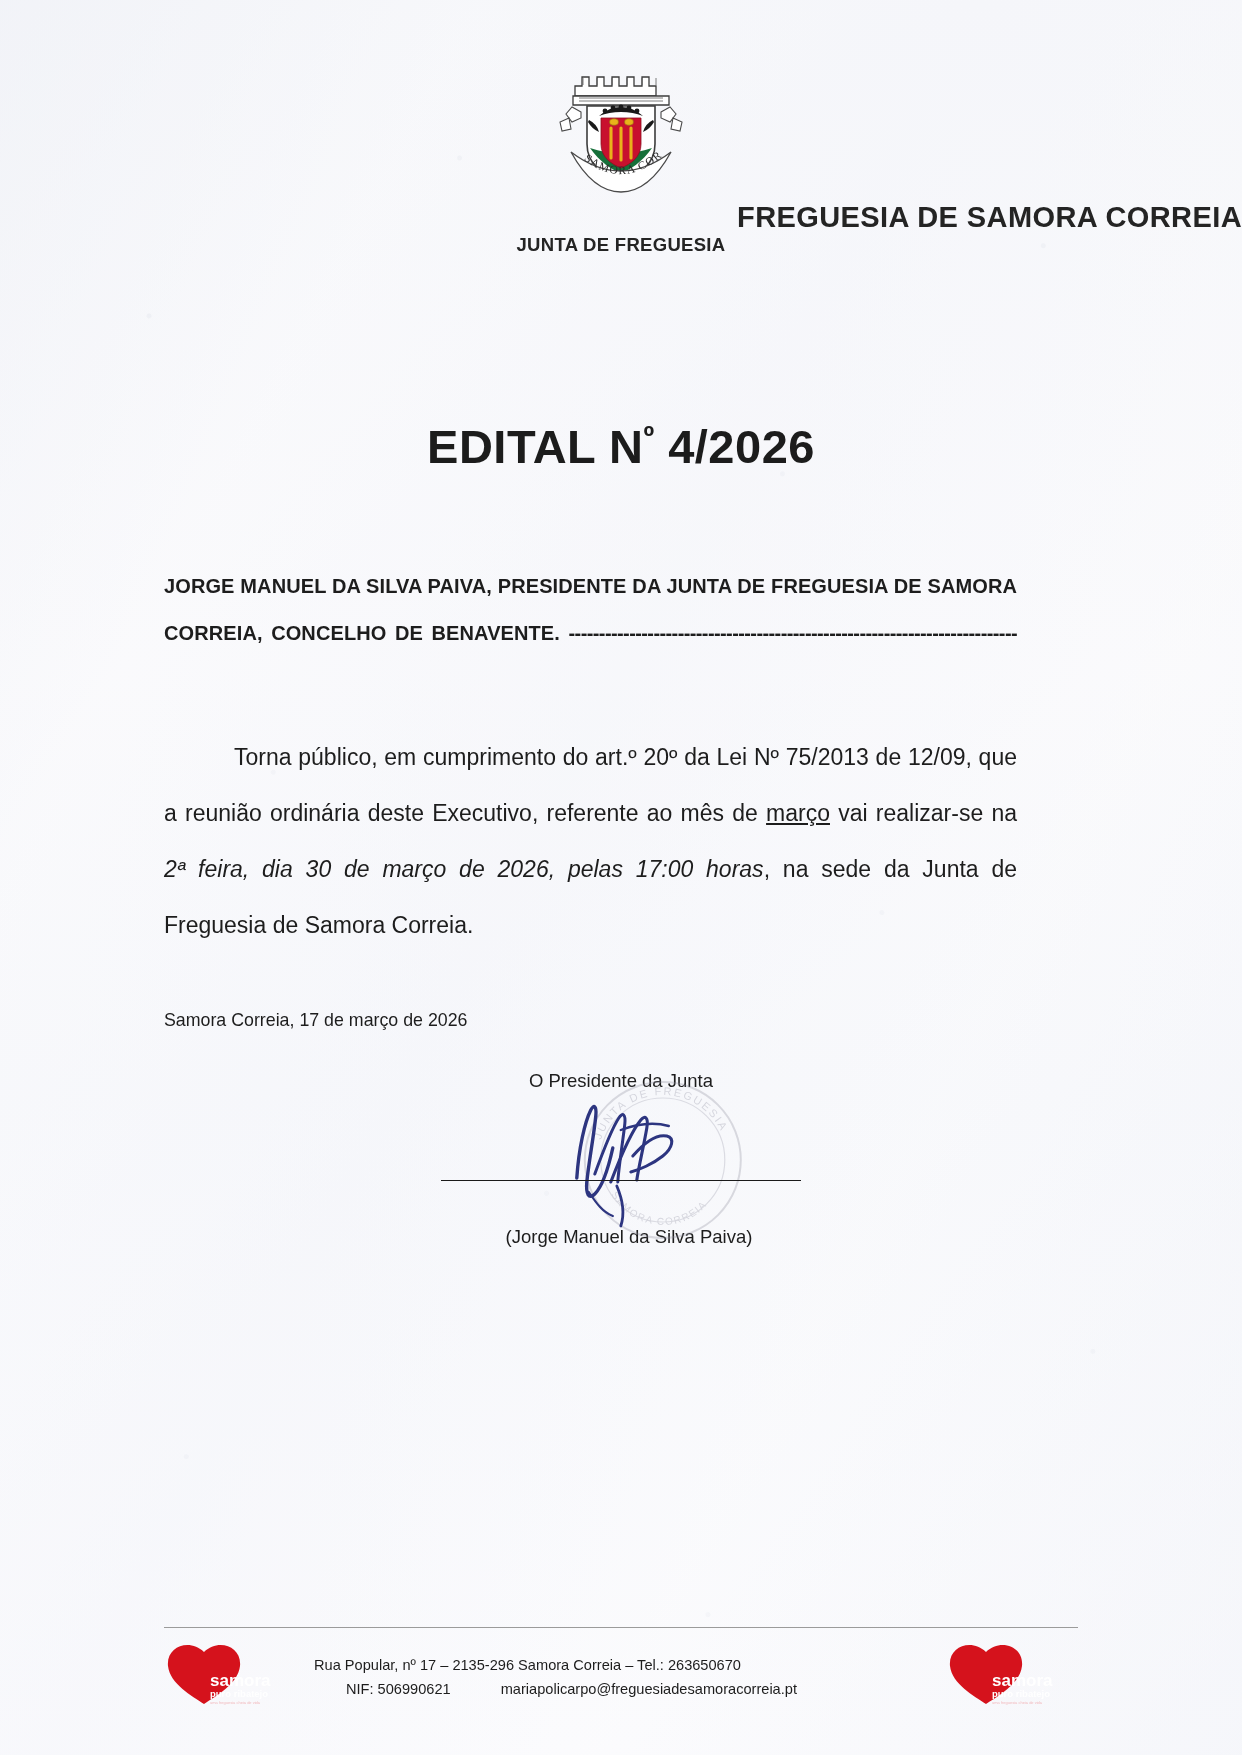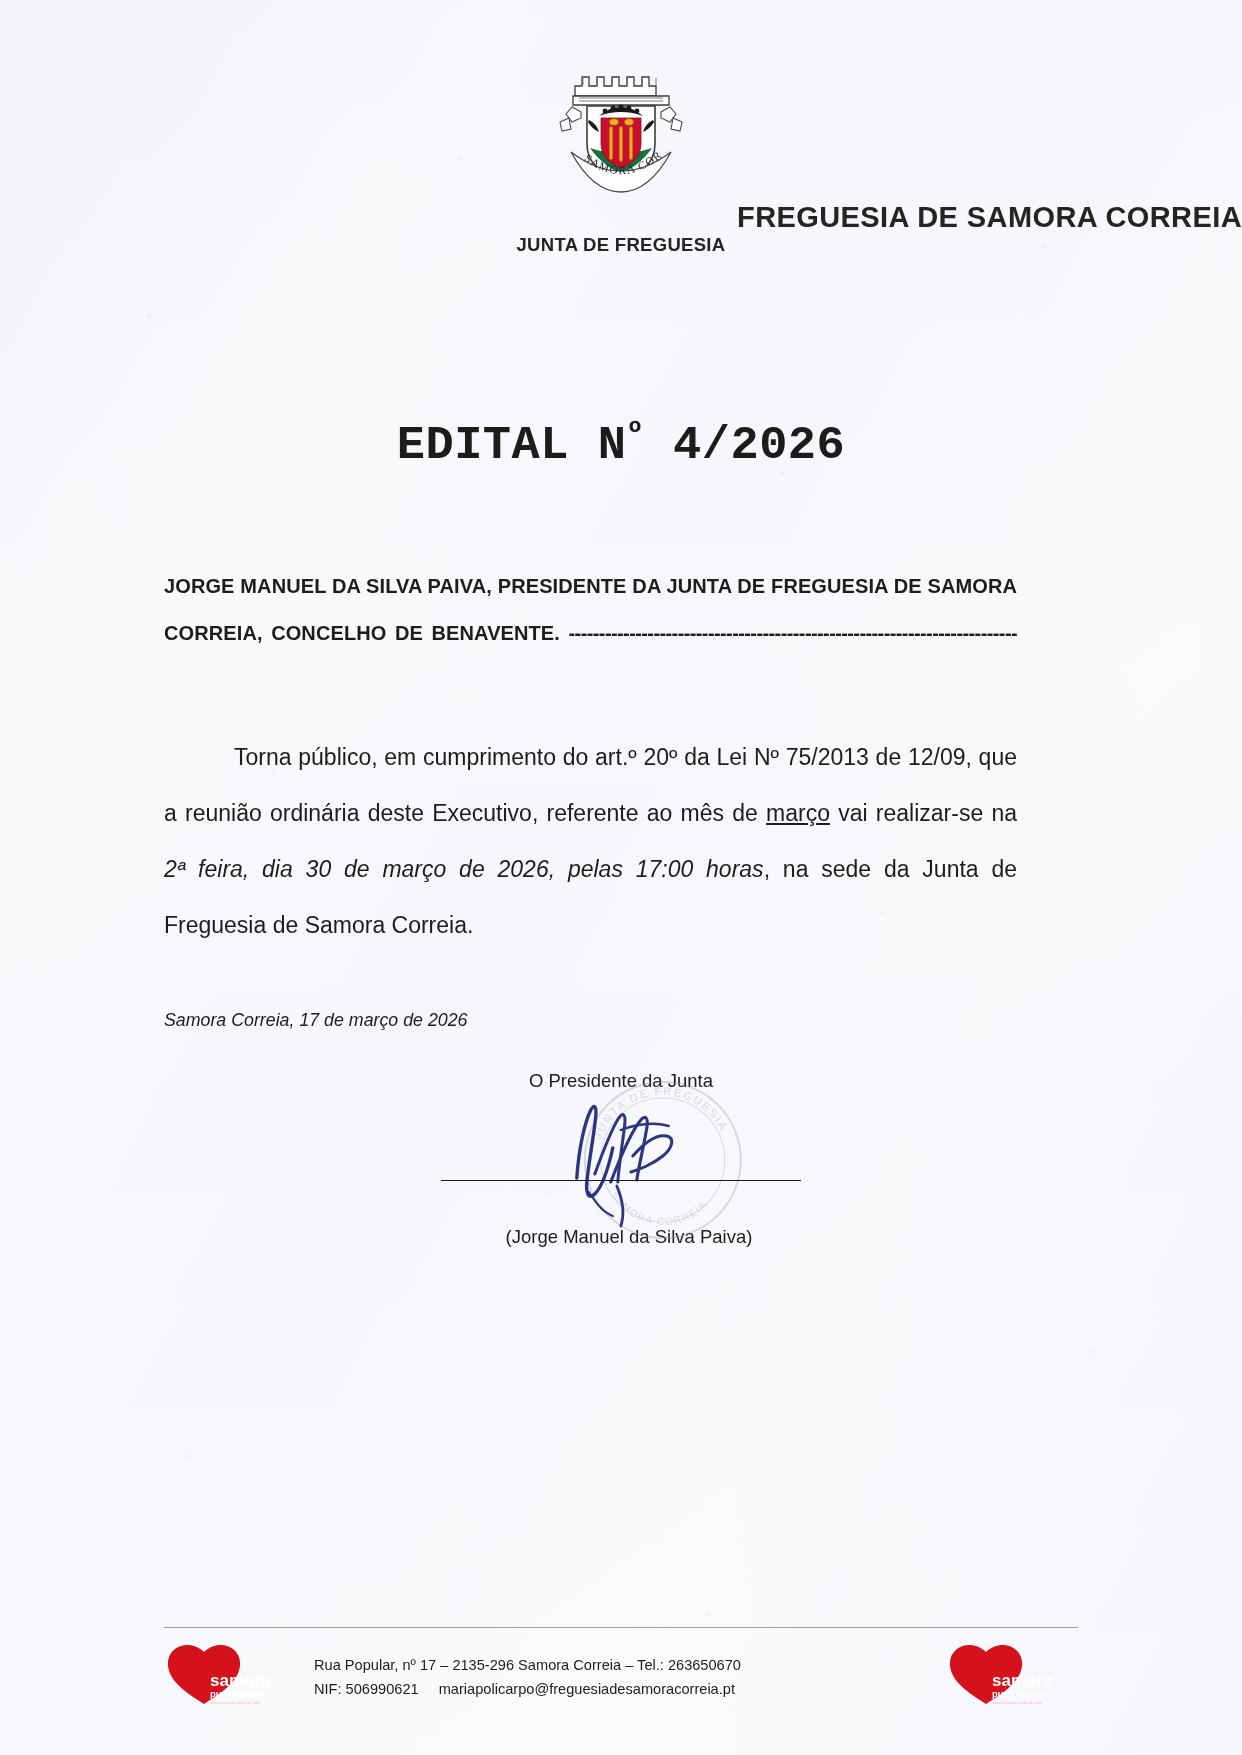--- a/index.html
+++ b/index.html
@@ -68,21 +68,21 @@
     letter-spacing: 0.3px;
     color: #242424;
   }
 
   
   .doc-title {
     position: absolute;
     left: 0; right: 0;
     top: 388px;
     text-align: center;
-    font-family: Liberation Mono, monospace;
+    font-family: Liberation Sans, sans-serif;
     font-weight: bold;
     font-size: 47px;
     letter-spacing: 0.5px;
     color: #1c1c1c;
   }
   .doc-title sup {
     font-size: 0.62em;
     vertical-align: super;
     line-height: 0;
   }
@@ -113,21 +113,20 @@
     line-height: 56px;
     text-align: justify;
     text-indent: 70px;
   }
   .body-para .u { text-decoration: underline; }
   .body-para .it { font-style: italic; }
   .place-date {
     margin-top: 52px;
     font-size: 17.8px;
     line-height: 30px;
-    font-style: italic;
   }
 
   
   .sig-block {
     position: absolute;
     left: 0; right: 0;
     top: 1070px;
     text-align: center;
   }
   .sig-title {
@@ -185,21 +184,22 @@
   .footer-text {
     flex: 1;
     text-align: left;
     padding-left: 18px;
     color: #1d1d1d;
     font-size: 14.6px;
     line-height: 24px;
   }
   .footer-line2 {
     display: flex;
-    gap: 20px;
+    gap: 50px;
+    margin-left: 32px;
   }
   .logo-heart { flex: 0 0 auto; }
 </style>
 </head>
 <body>
 
 <div class="page">
   <div class="scan-noise"></div>
 
   <div class="crest-wrap">

